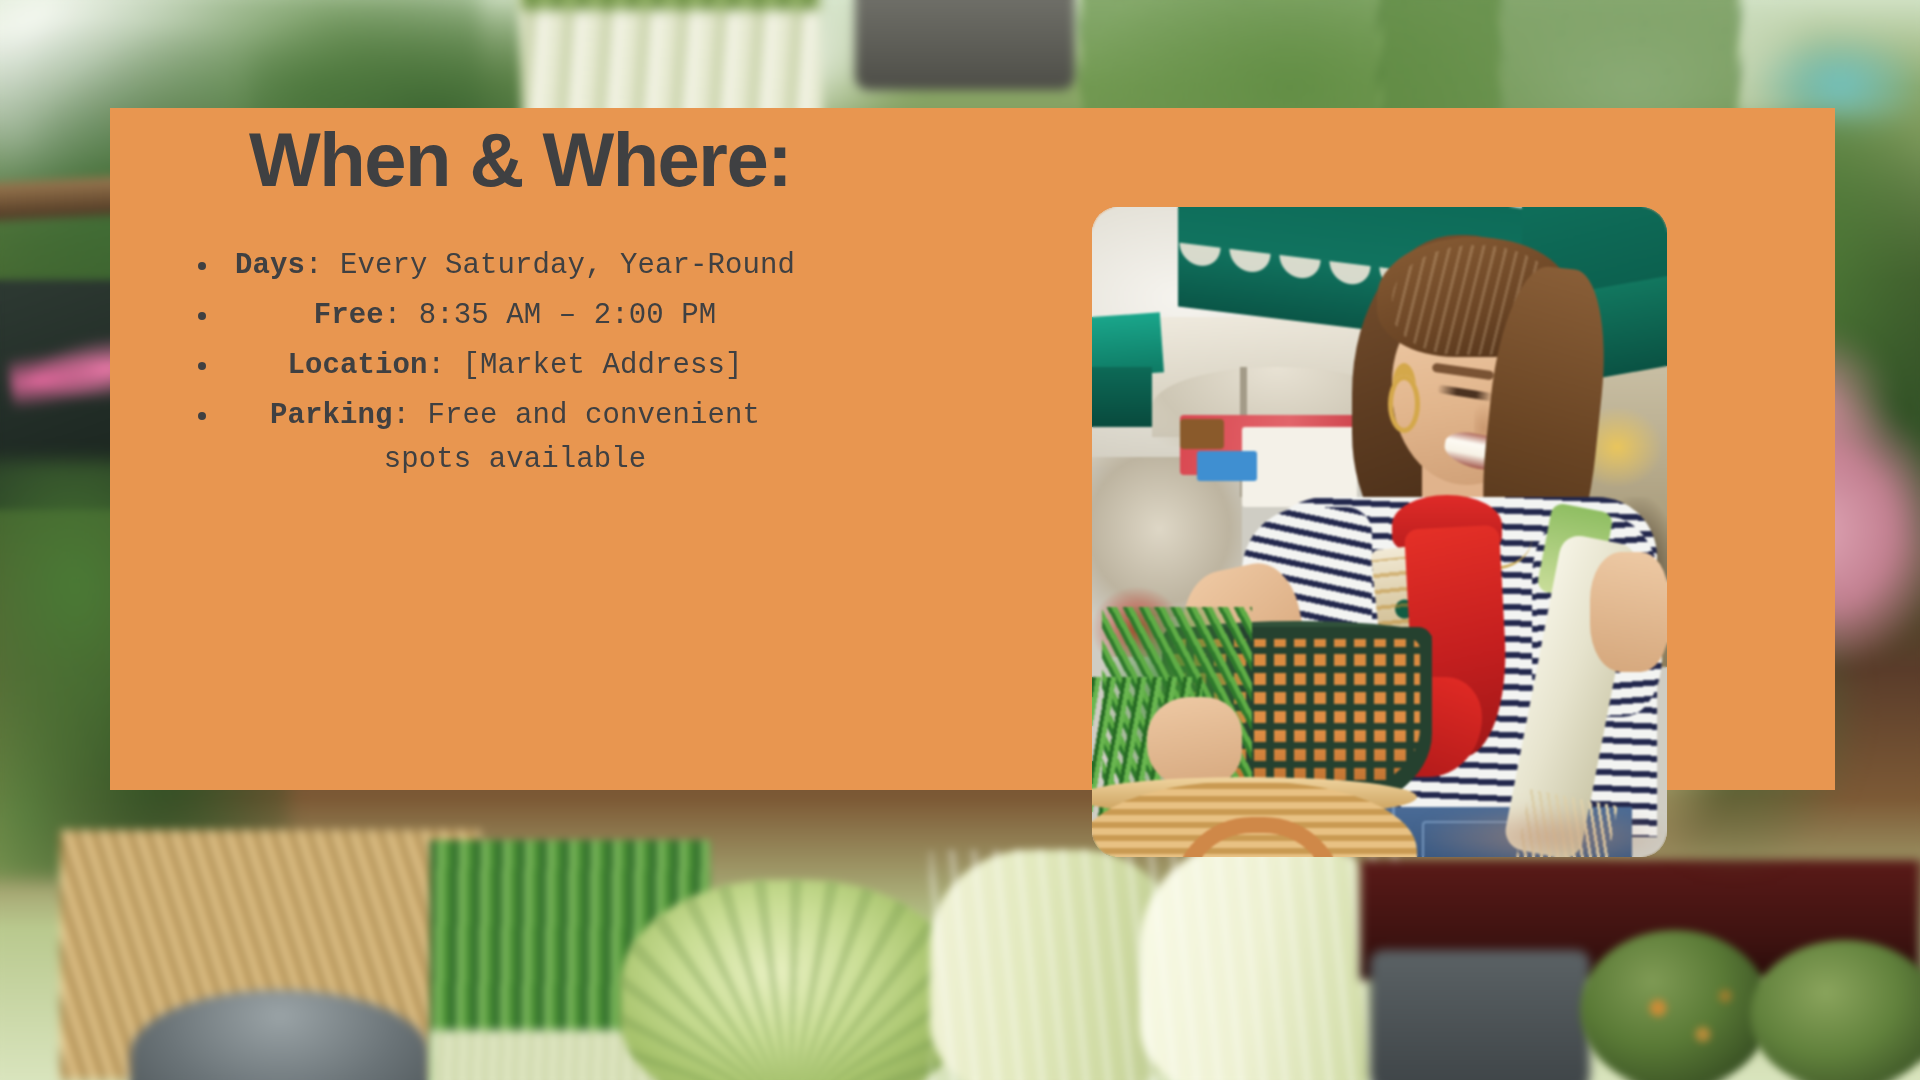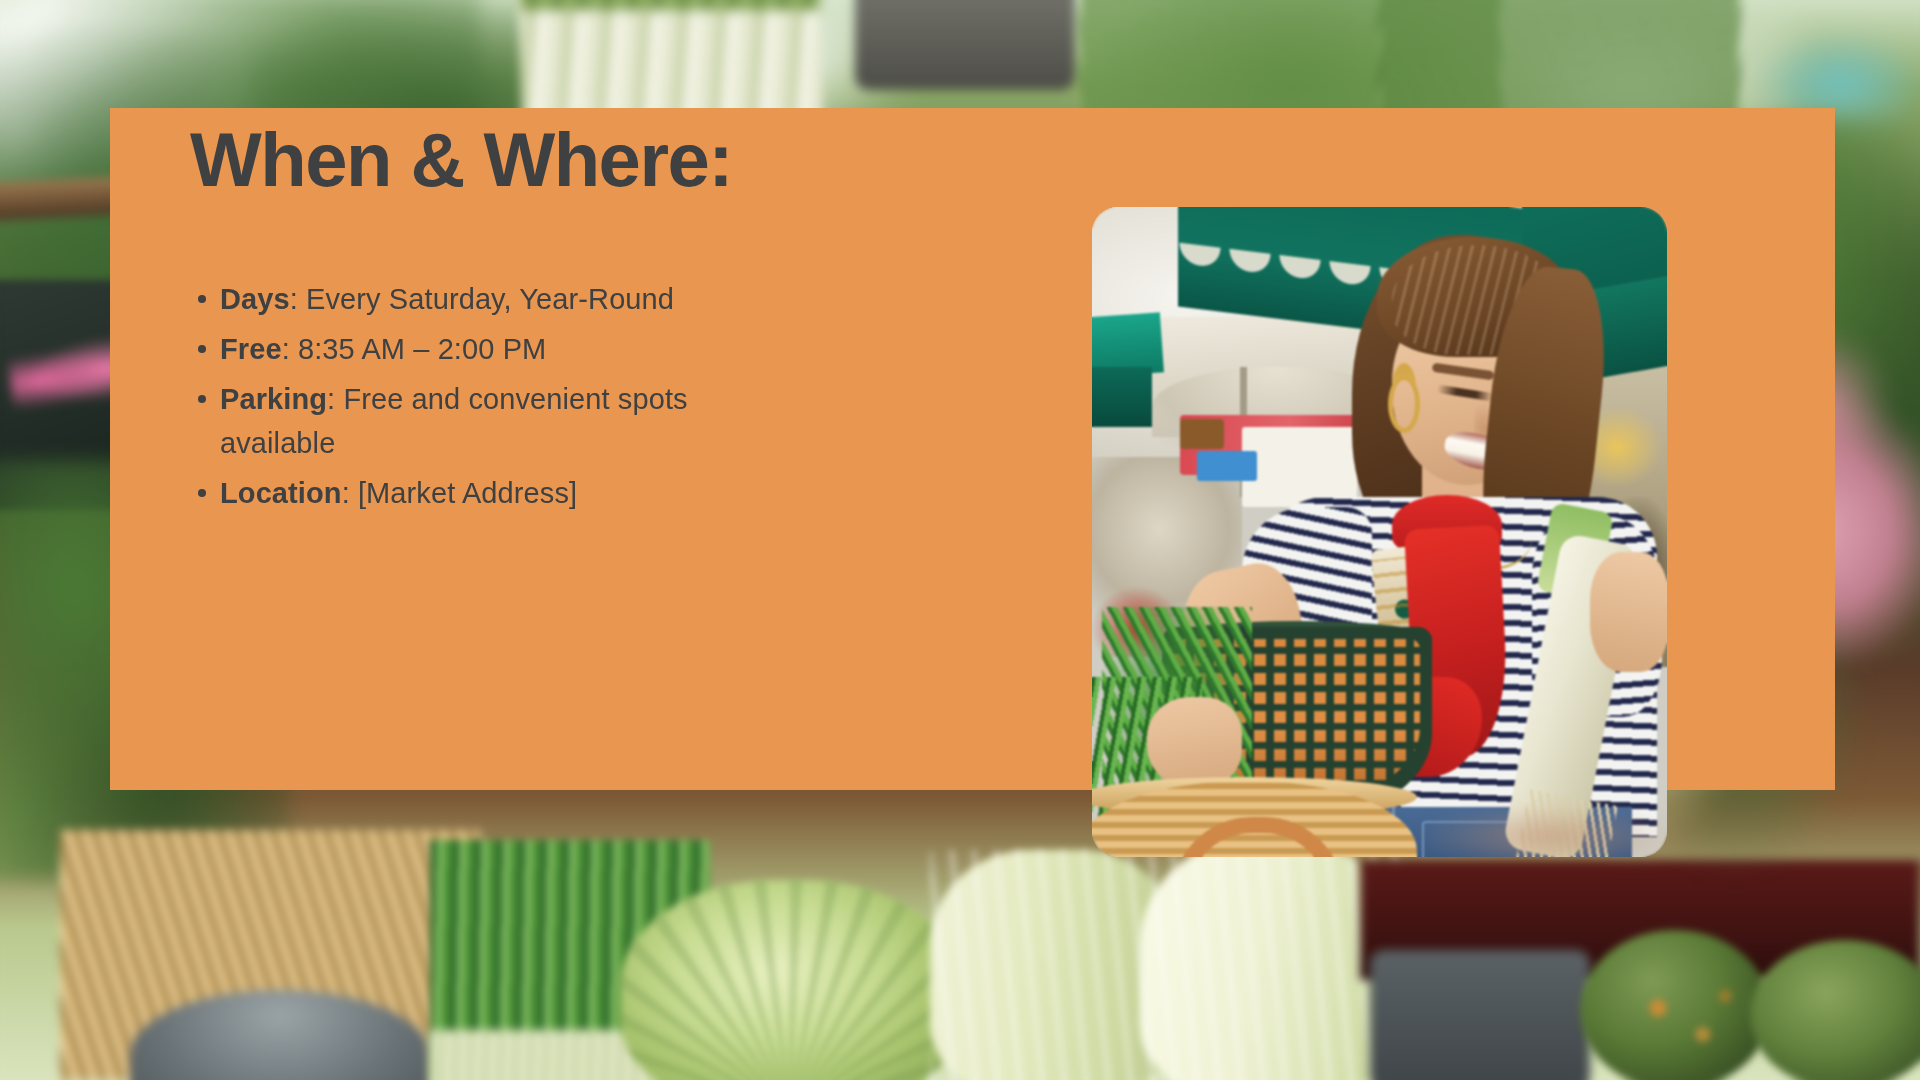--- a/index.html
+++ b/index.html
@@ -242,36 +242,37 @@
 
   
   #panel{
     position:absolute;
     left:110px;top:108px;width:1725px;height:682px;
     background:#E89650;
   }
 
   
   #text-col{
-    position:absolute;left:190px;top:122px;width:660px;
+    position:absolute;left:190px;top:122px;width:660px;text-align:center;
   }
   #slide-title{
     font-size:76px;
     font-weight:800;
     letter-spacing:-1.5px;
     color:#3f4042;
     line-height:1.0;
     margin:0;
     white-space:nowrap;
   }
   #bullet-list{
     list-style:none;
-    margin:79px 0 0 0;
+    margin:46px 0 0 0;
     padding:0;
     width:620px;
+    font-family:Liberation Mono, monospace;
   }
   #bullet-list li{
     position:relative;
     padding-left:30px;
     margin-bottom:6px;
     font-size:29px;
     line-height:1.52;
     color:#3f4042;
     letter-spacing:.1px;
   }
@@ -623,25 +624,25 @@
 
     <li>
       <span class="lbl">Days</span><span>: Every Saturday, Year-Round</span>
     </li>
 
     <li>
       <span class="lbl">Free</span><span>: 8:35 AM – 2:00 PM</span>
     </li>
 
     <li>
+      <span class="lbl">Location</span><span>: [Market Address]</span>
+    </li>
+
+    <li>
       <span class="lbl">Parking</span><span>: Free and convenient spots available</span>
-    </li>
-
-    <li>
-      <span class="lbl">Location</span><span>: [Market Address]</span>
     </li>
 
 
   </ul>
 </div>
 
 <div id="photo">
   <div class="p ph-sky"></div>
   <div class="p ph-bg-right"></div>
   <div class="p ph-grayblob"></div>

